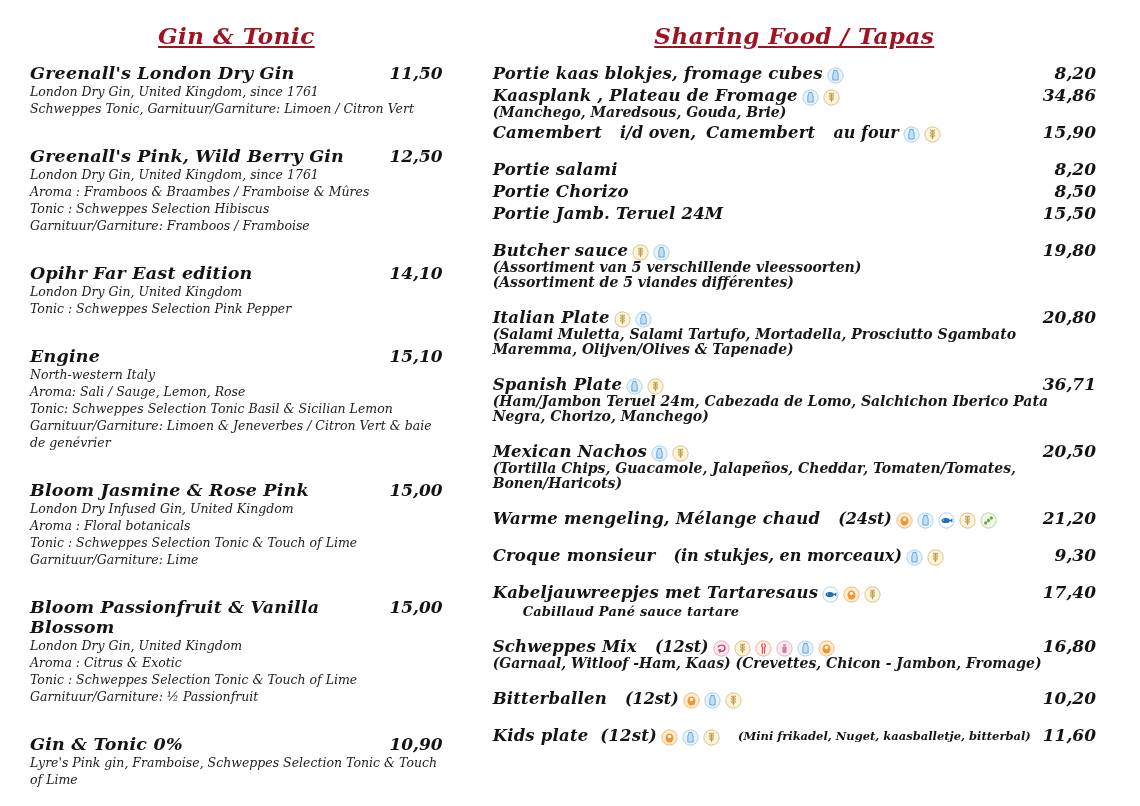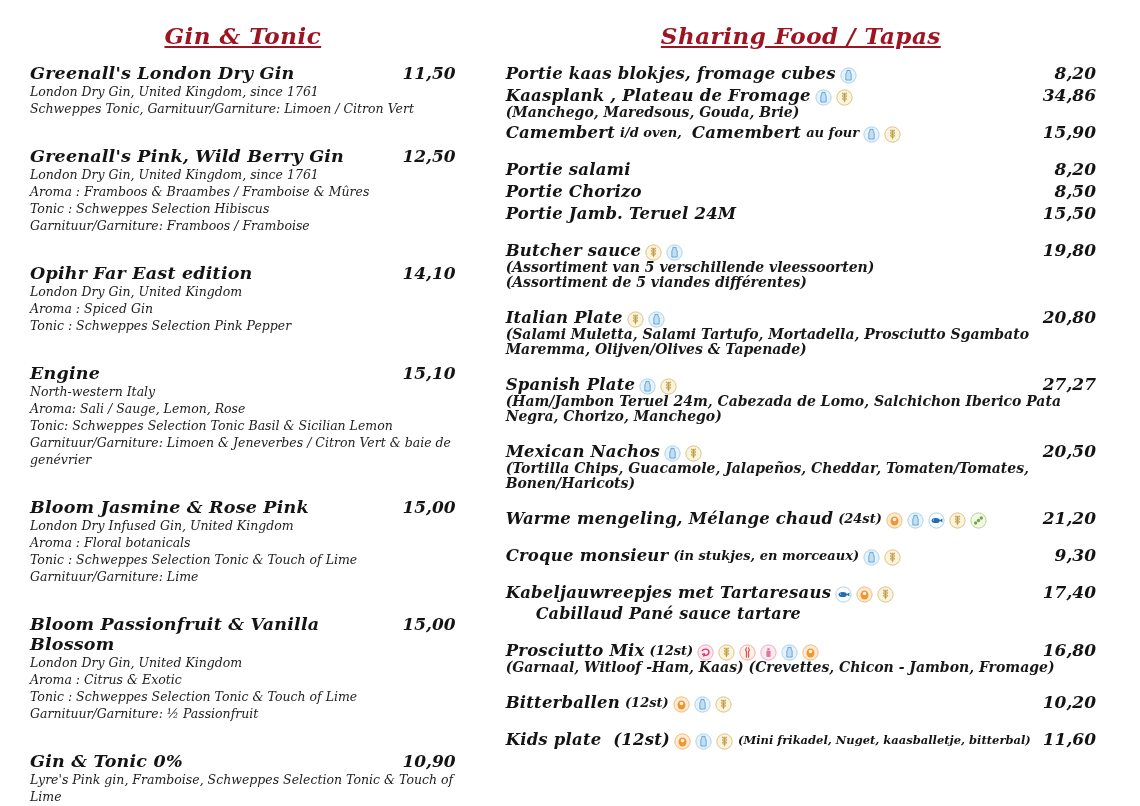--- a/index.html
+++ b/index.html
@@ -27,26 +27,26 @@
   .gitem{margin-bottom:29px;}
   .gname{font-weight:bold;font-size:17.5px;letter-spacing:.2px;font-style:italic;}
   .gdesc{font-size:12.5px;line-height:17px;margin-left:0;color:#1c1c1c;}
   .gitem .gdesc:first-of-type{margin-top:3px;}
   
   .sgroup{margin-bottom:17px;}
   .sitem{margin-bottom:2px;}
   .sleft{display:inline-flex;align-items:center;flex-wrap:nowrap;}
   .sname{font-weight:bold;font-size:16.5px;letter-spacing:.2px;white-space:pre;}
   .sname.second{margin-left:10px;}
-  .ssmall{font-weight:bold;font-size:13px;margin-left:5px;white-space:pre;}
+  .ssmall{font-weight:bold;font-size:16px;margin-left:18px;white-space:pre;}
   .tail{font-size:11.5px;}
   .aicon{margin-left:4px;align-self:center;position:relative;top:2px;line-height:0;}
   .aicon svg{display:block;}
   .snote{font-weight:bold;font-size:14px;line-height:15px;color:#181818;}
-  .ssub{font-weight:bold;font-size:16px;margin:2px 0 0 30px;letter-spacing:.2px;}
+  .ssub{font-weight:bold;font-size:13px;margin:2px 0 0 30px;letter-spacing:.2px;}
 </style>
 </head>
 <body>
 
 <div class="page">
   <section class="col left">
     <h1 class="sec-title">Gin &amp; Tonic</h1>
     <div id="left-items">
         <div class="gitem">
           <div class="row">
@@ -65,21 +65,20 @@
           <div class="gdesc">Aroma : Framboos &amp; Braambes / Framboise &amp; Mûres</div>
           <div class="gdesc">Tonic : Schweppes Selection Hibiscus</div>
           <div class="gdesc">Garnituur/Garniture: Framboos / Framboise</div>
         </div>
         <div class="gitem">
           <div class="row">
             <span class="gname">Opihr Far East edition</span>
             <span class="price">14,10</span>
           </div>
           <div class="gdesc">London Dry Gin, United Kingdom</div>
-          <div class="gdesc">Aroma : Spiced Gin</div>
           <div class="gdesc">Tonic : Schweppes Selection Pink Pepper</div>
         </div>
         <div class="gitem">
           <div class="row">
             <span class="gname">Engine</span>
             <span class="price">15,10</span>
           </div>
           <div class="gdesc">North-western Italy</div>
           <div class="gdesc">Aroma: Sali / Sauge, Lemon, Rose</div>
           <div class="gdesc">Tonic: Schweppes Selection Tonic Basil &amp; Sicilian Lemon</div>
@@ -261,21 +260,21 @@
                     <path d="M7.3 3.6h3.4v1.6l1.1 2.2v6.4H6.2V7.4l1.1-2.2z" fill="#C2DFF3" stroke="#5C9BD3" stroke-width="0.9"></path>
                   </svg>
                 </span>
                 <span class="aicon">
                   <svg width="17" height="17" viewBox="0 0 18 18" aria-hidden="true">
                     <circle cx="9" cy="9" r="8.1" fill="#FAF3DE" stroke="#D9C07C" stroke-width="1"></circle>
                     <path d="M9 4v10M9 6.5C7.6 6.3 6.8 5.5 6.7 4.2 8.1 4.4 8.9 5.2 9 6.5zm0 0c1.4-.2 2.2-1 2.3-2.3C9.9 4.4 9.1 5.2 9 6.5zM9 9.3C7.6 9.1 6.8 8.3 6.7 7 8.1 7.2 8.9 8 9 9.3zm0 0c1.4-.2 2.2-1 2.3-2.3C9.9 7.2 9.1 8 9 9.3zM9 12.1c-1.4-.2-2.2-1-2.3-2.3 1.4.2 2.2 1 2.3 2.3zm0 0c1.4-.2 2.2-1 2.3-2.3-1.4.2-2.2 1-2.3 2.3z" fill="none" stroke="#BE9A3F" stroke-width="0.9"></path>
                   </svg>
                 </span>
               </span>
-              <span class="price">27,27</span>
+              <span class="price">36,71</span>
             </div>
             <div class="snote">(Ham/Jambon Teruel 24m, Cabezada de Lomo, Salchichon Iberico Pata Negra, Chorizo, Manchego)</div>
           </div>
         </div>
         <div class="sgroup">
           <div class="sitem">
             <div class="row">
               <span class="sleft">
                 <span class="sname">Mexican Nachos</span>
                 <span class="aicon">
@@ -394,21 +393,21 @@
               </span>
               <span class="price">17,40</span>
             </div>
             <div class="ssub">Cabillaud Pané sauce tartare</div>
           </div>
         </div>
         <div class="sgroup">
           <div class="sitem">
             <div class="row">
               <span class="sleft">
-                <span class="sname">Prosciutto Mix</span>
+                <span class="sname">Schweppes Mix</span>
                 <span class="ssmall">(12st)</span>
                 <span class="aicon">
                   <svg width="17" height="17" viewBox="0 0 18 18" aria-hidden="true">
                     <circle cx="9" cy="9" r="8.1" fill="#FCE8EE" stroke="#EFA2B8" stroke-width="1"></circle>
                     <path d="M5.6 7.2c1.2-2.4 5.6-2.4 6.8 0 1 2.1-.6 4.6-3.2 4.8M7 12.6l1.3-1M6.1 10.9l1.6-.5" fill="none" stroke="#D6336C" stroke-width="1.5" stroke-linecap="round"></path>
                   </svg>
                 </span>
                 <span class="aicon">
                   <svg width="17" height="17" viewBox="0 0 18 18" aria-hidden="true">
                     <circle cx="9" cy="9" r="8.1" fill="#FAF3DE" stroke="#D9C07C" stroke-width="1"></circle>

